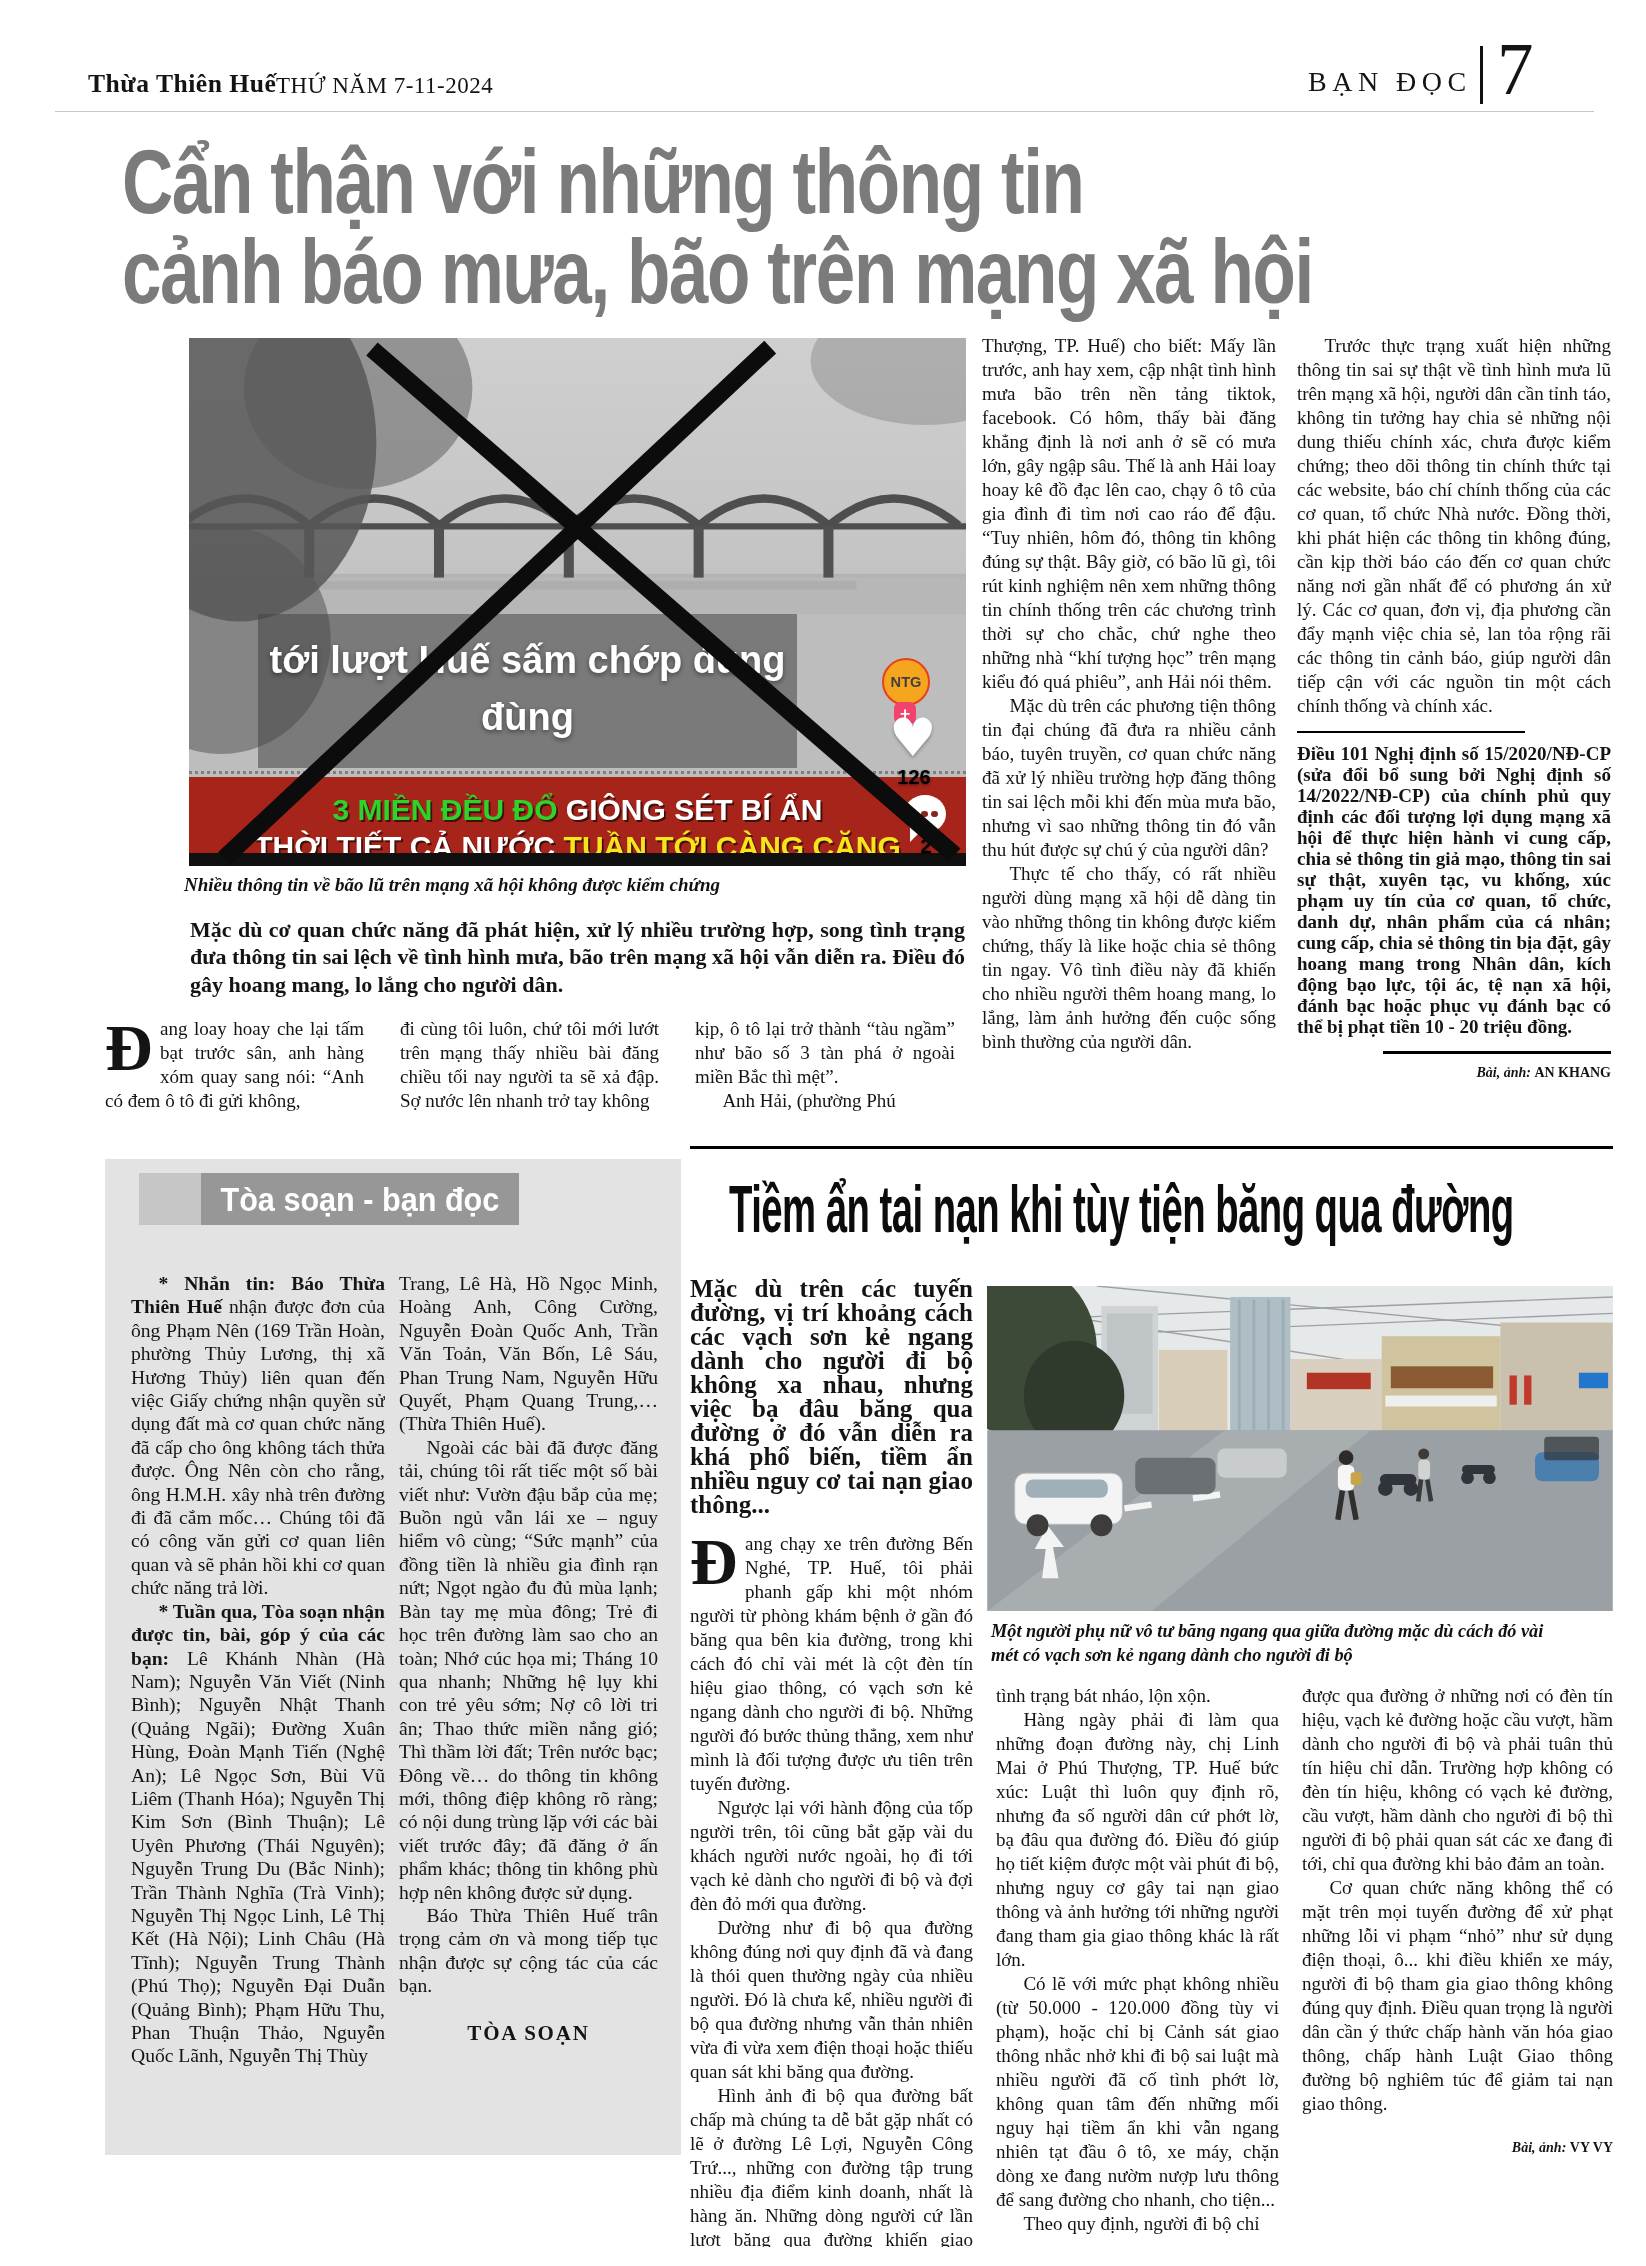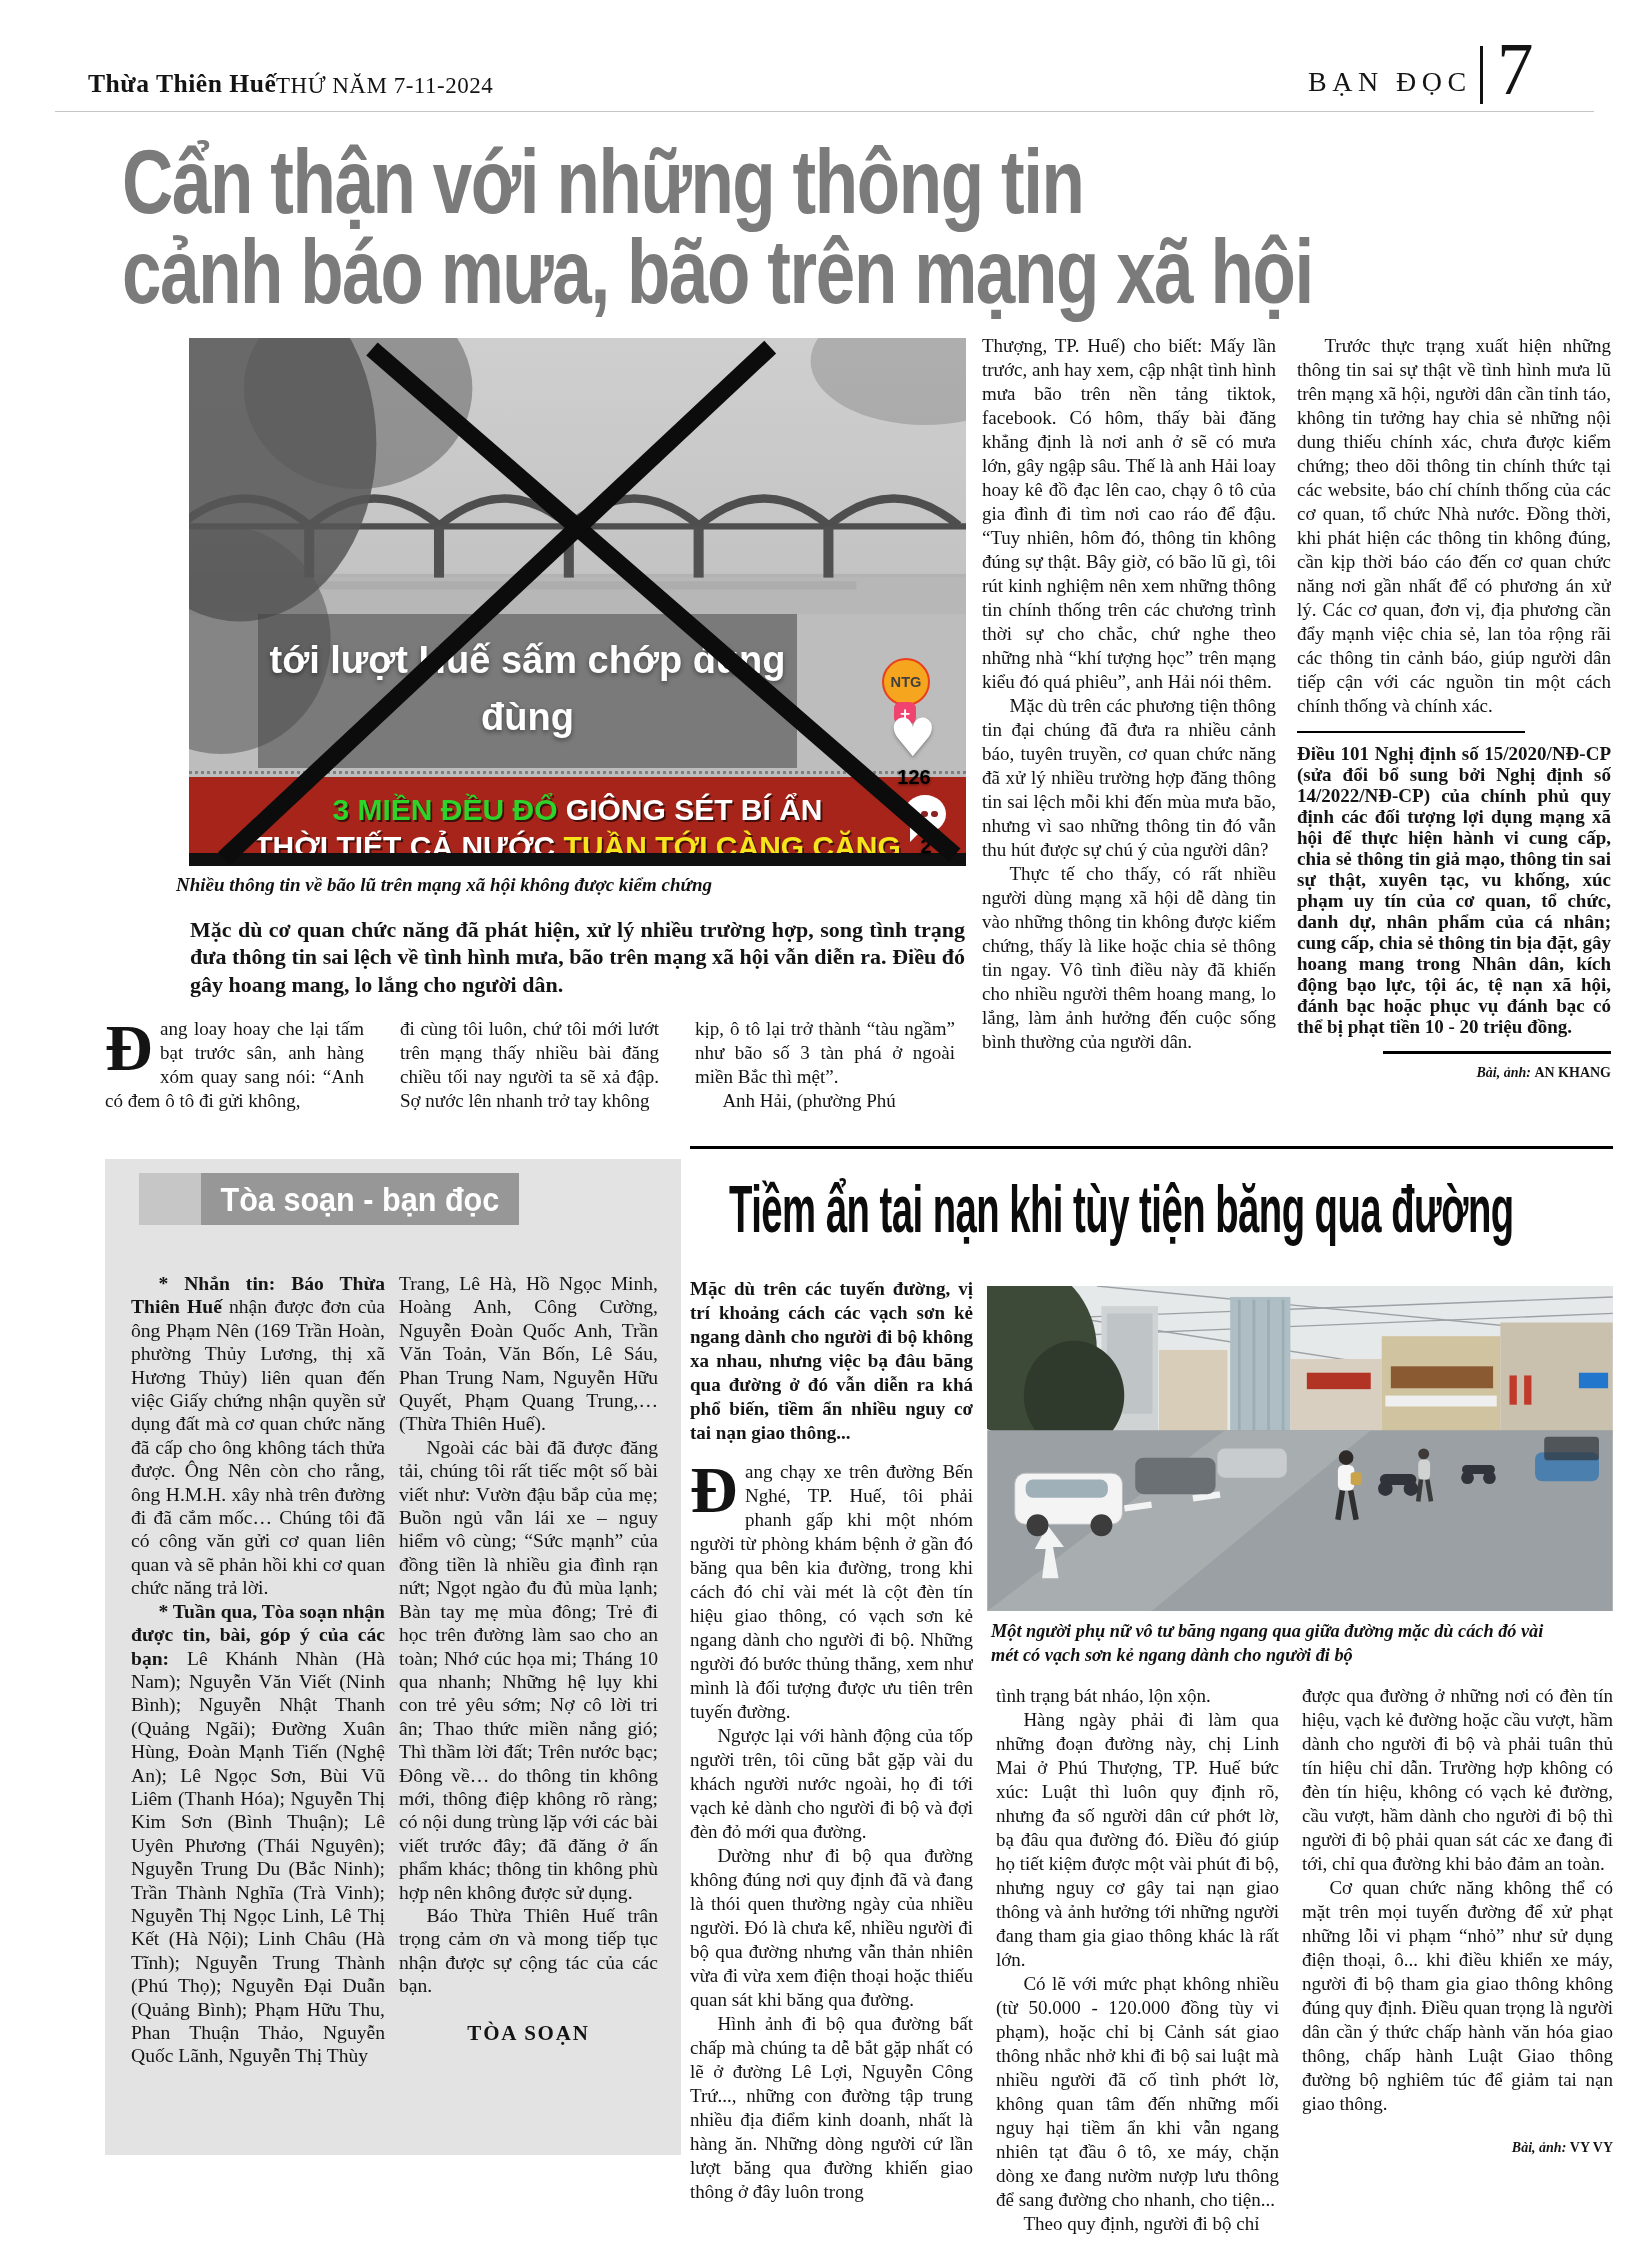--- a/index.html
+++ b/index.html
@@ -73,21 +73,21 @@
   .ts-title{color:#fff;font-family:"Liberation Sans",sans-serif;font-weight:bold;font-size:34px;
             transform:scaleX(.9);transform-origin:center;white-space:nowrap;}
   .ts-txt{font-size:19.6px;line-height:23.4px;}
   .lead-in{font-weight:bold;}
   .signoff{text-align:center;font-weight:bold;font-size:21px;letter-spacing:1.8px;margin-top:24px;}
   
   .headline2{font-family:"Liberation Sans",sans-serif;font-weight:bold;color:#0c0c0c;
              font-size:66px;white-space:nowrap;transform:scaleX(.58);transform-origin:left top;
              letter-spacing:-0.9px;}
   .rule3{height:2.7px;background:#000;}
-  .lede2{font-weight:bold;font-size:19px;line-height:24px;text-align:justify;}
+  .lede2{font-weight:bold;font-size:25px;line-height:24px;text-align:justify;}
   .fig2{width:626px;height:325px;overflow:hidden;background:#dfe3e6;}
 </style>
 </head>
 <body>
 
 <div id="page">
 
   <div class="abs masthead" style="left:88px;top:69px;">Thừa Thiên Huế</div>
   <div class="abs issue-date" style="left:276px;top:73px;">THỨ NĂM 7-11-2024</div>
   <div class="abs section-name" style="left:1308px;top:66px;">BẠN ĐỌC</div>
@@ -156,21 +156,21 @@
         <span class="cmt-dot" style="left:27.4px;"></span>
     </div>
     <div class="cmt-count" style="left:705px;top:497px;">2</div>
 
     <svg class="xmark" width="777" height="528" viewBox="0 0 850 578">
       <line x1="200" y1="12" x2="838" y2="566" stroke="#0c0c0c" stroke-width="19"></line>
       <line x1="636" y1="10" x2="38" y2="570" stroke="#0c0c0c" stroke-width="19"></line>
     </svg>
   </div>
 
-  <div class="abs caption" style="left:176px;top:873px;width:772px;">Nhiều thông tin về bão lũ trên mạng xã hội không được kiểm chứng</div>
+  <div class="abs caption" style="left:184px;top:873px;width:772px;">Nhiều thông tin về bão lũ trên mạng xã hội không được kiểm chứng</div>
 
   <div class="abs lede1" style="left:190px;top:916px;width:775px;">Mặc dù cơ quan chức năng đã phát hiện, xử lý nhiều trường hợp, song tình trạng đưa thông tin sai lệch về tình hình mưa, bão trên mạng xã hội vẫn diễn ra. Điều đó gây hoang mang, lo lắng cho người dân.</div>
 
   <div class="abs jt body-txt" style="left:105px;top:1017px;width:259px;height:137px;overflow:hidden;">
     <p><span class="dropcap">Đ</span><span>ang loay hoay che lại tấm bạt trước sân, anh hàng xóm quay sang nói: “Anh có đem ô tô đi gửi không,</span></p>
   </div>
   <div class="abs jt body-txt" style="left:400px;top:1017px;width:259px;height:137px;overflow:hidden;">
     <p>đi cùng tôi luôn, chứ tôi mới lướt trên mạng thấy nhiều bài đăng chiều tối nay người ta sẽ xả đập. Sợ nước lên nhanh trở tay không</p>
   </div>
   <div class="abs jt body-txt" style="left:695px;top:1017px;width:260px;height:137px;overflow:hidden;">

